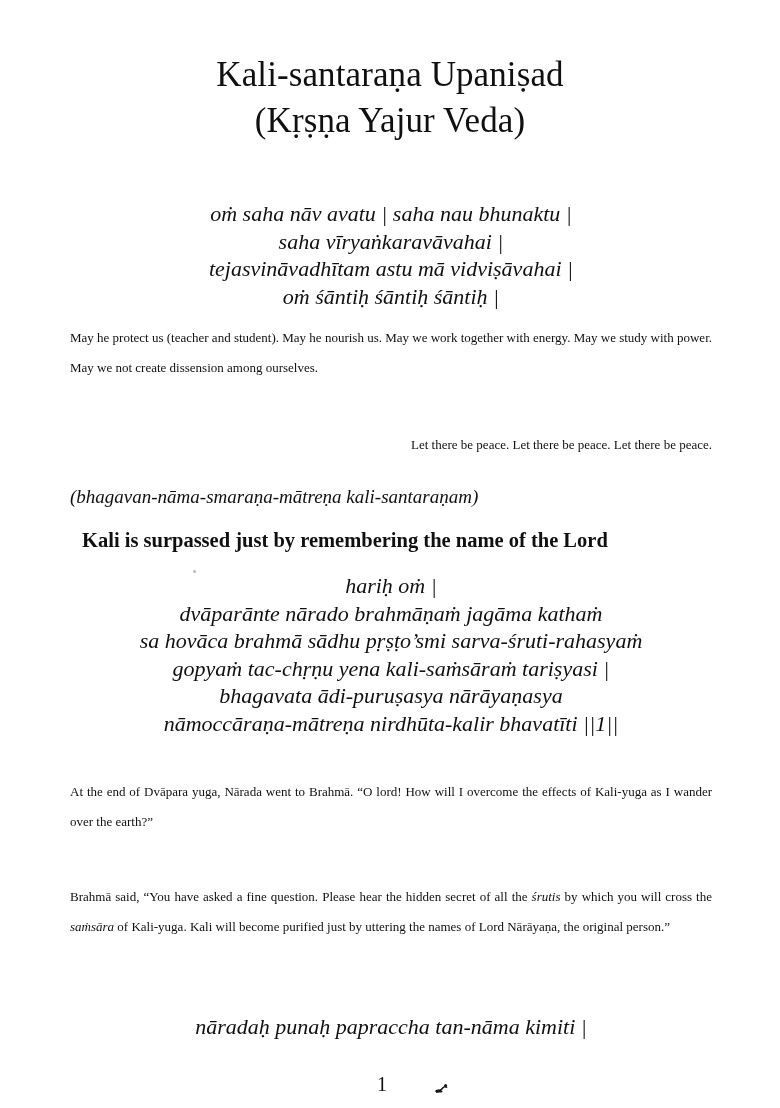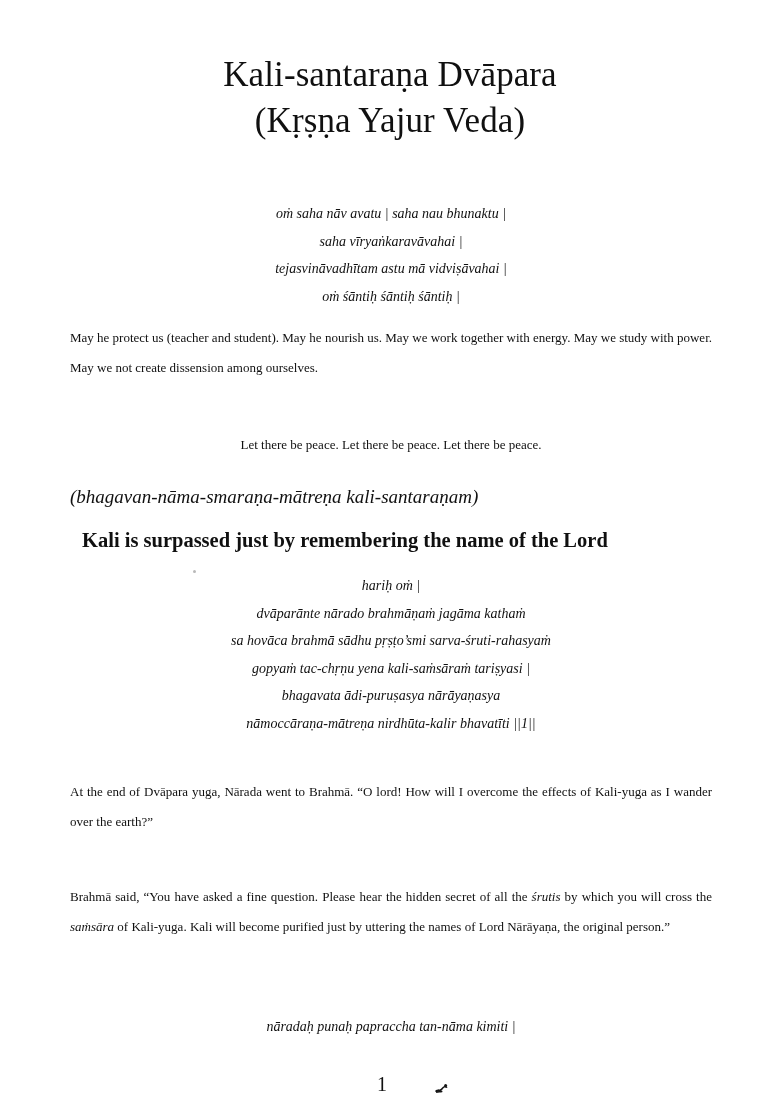--- a/index.html
+++ b/index.html
@@ -42,36 +42,36 @@
   .col {
     position: absolute;
     left: 70px;
     width: 642px;
   }
 
   
   .verse {
     text-align: center;
     font-style: italic;
-    font-size: 14px;
+    font-size: 22px;
     line-height: 27.5px;
   }
   .verse .vl {
     white-space: nowrap;
   }
 
   
   .prose {
     text-align: justify;
     text-justify: inter-word;
     font-size: 13px;
     line-height: 30px;
   }
   .prose.nojust {
-    text-align: center;
+    text-align: right;
   }
 
   
   .translit-head {
     font-style: italic;
     font-size: 19px;
     line-height: 27px;
     text-align: left;
   }
 
@@ -125,21 +125,21 @@
     background: #b9b9b9;
     border-radius: 50%;
   }
 </style>
 </head>
 <body>
 
 <div class="page">
 
   <div class="title-block">
-    <div class="title-line">Kali-santaraṇa Dvāpara</div>
+    <div class="title-line">Kali-santaraṇa Upaniṣad</div>
     <div class="title-line">(Kṛṣṇa Yajur Veda)</div>
   </div>
 
   <div class="col verse" style="top:200px;">
     <div class="vl">oṁ saha nāv avatu | saha nau bhunaktu |</div>
     <div class="vl">saha vīryaṅkaravāvahai |</div>
     <div class="vl">tejasvināvadhītam astu mā vidviṣāvahai |</div>
     <div class="vl">oṁ śāntiḥ śāntiḥ śāntiḥ |</div>
   </div>
 

